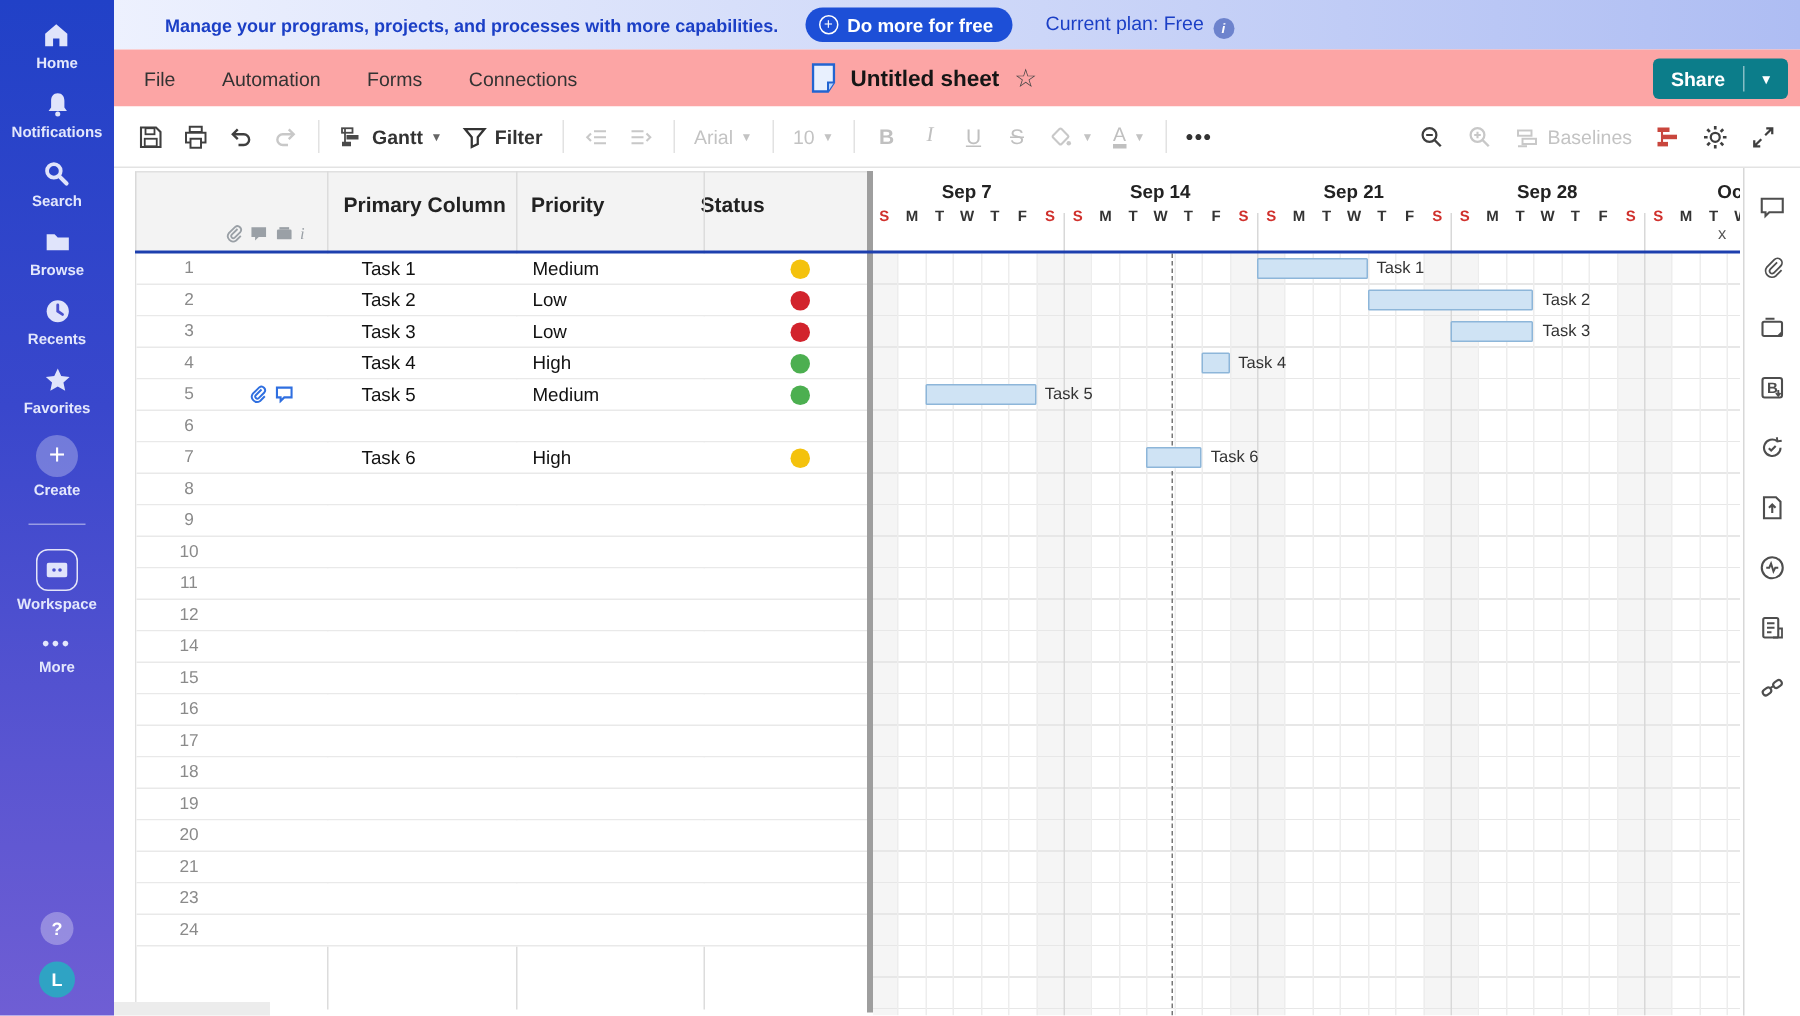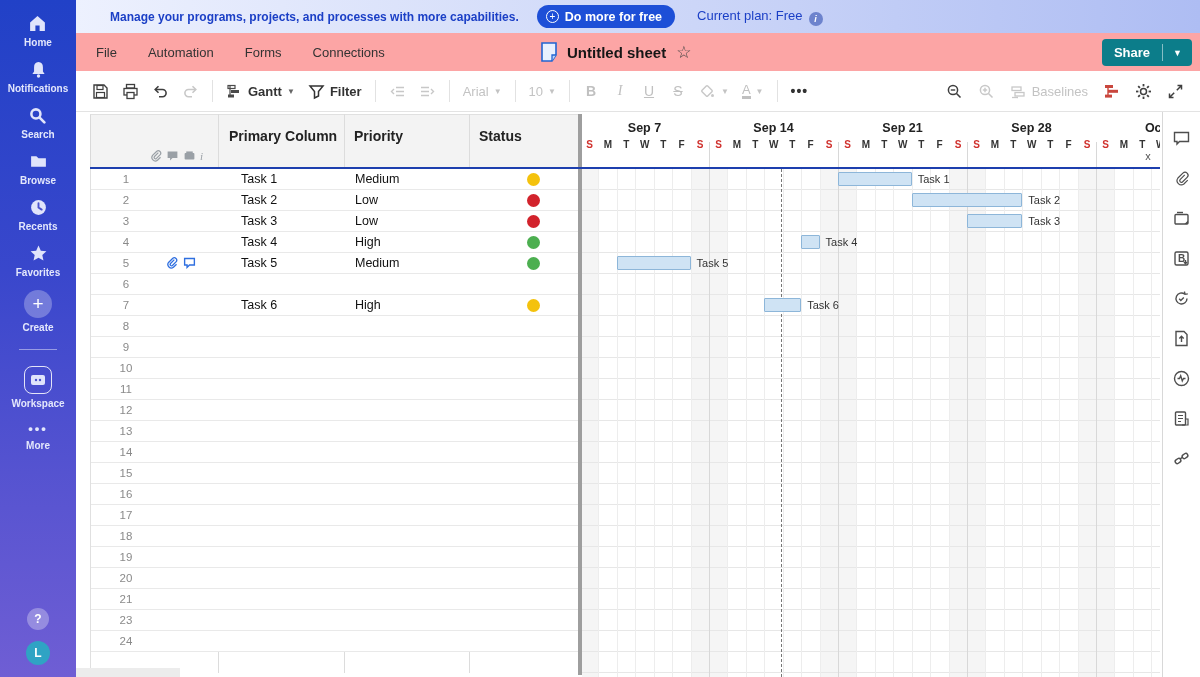--- a/index.html
+++ b/index.html
@@ -329,21 +329,21 @@
     <svg class="tb-ic" viewBox="0 0 17 17">
         <path d="M10.5 2.5 H14.5 V6.5 M14.5 2.5 L9.8 7.2 M6.5 14.5 H2.5 V10.5 M2.5 14.5 L7.2 9.8" fill="none" stroke="#3f3f3f" stroke-width="1.5"></path>
       </svg>
   </span>
 </div>
 
 <div id="content">
   <div id="grid-header">
     <div class="col-head" style="left:138px">Primary Column</div>
     <div class="col-head" style="left:263px">Priority</div>
-    <div class="col-head" style="left:388px">Status</div>
+    <div class="col-head" style="left:376px">Status</div>
     <div class="hdr-icons">
       <svg width="13" height="13" viewBox="0 0 16 16">
           <path d="M11.5 4.5 6.8 9.2a1.7 1.7 0 0 0 2.4 2.4l4.6-4.6a3 3 0 0 0-4.2-4.2L4.4 7.9a4.3 4.3 0 0 0 6 6l3.8-3.8" fill="none" stroke="#9aa0a6" stroke-width="1.5"></path>
         </svg>
       <svg width="13" height="13" viewBox="0 0 16 16">
           <path d="M2 3h12v8H8l-3 3v-3H2z" fill="#9aa0a6"></path>
         </svg>
       <svg width="13" height="13" viewBox="0 0 16 16">
           <rect x="2" y="5" width="12" height="8" rx="1" fill="#9aa0a6"></rect>
           <rect x="4" y="3" width="8" height="2" fill="#9aa0a6"></rect>
@@ -412,23 +412,20 @@
         <span class="rnum">9</span>
       </div>
       <div class="grow">
         <span class="rnum">10</span>
       </div>
       <div class="grow">
         <span class="rnum">11</span>
       </div>
       <div class="grow">
         <span class="rnum">12</span>
-      </div>
-      <div class="grow">
-        <span class="rnum">13</span>
       </div>
       <div class="grow">
         <span class="rnum">14</span>
       </div>
       <div class="grow">
         <span class="rnum">15</span>
       </div>
       <div class="grow">
         <span class="rnum">16</span>
       </div>

